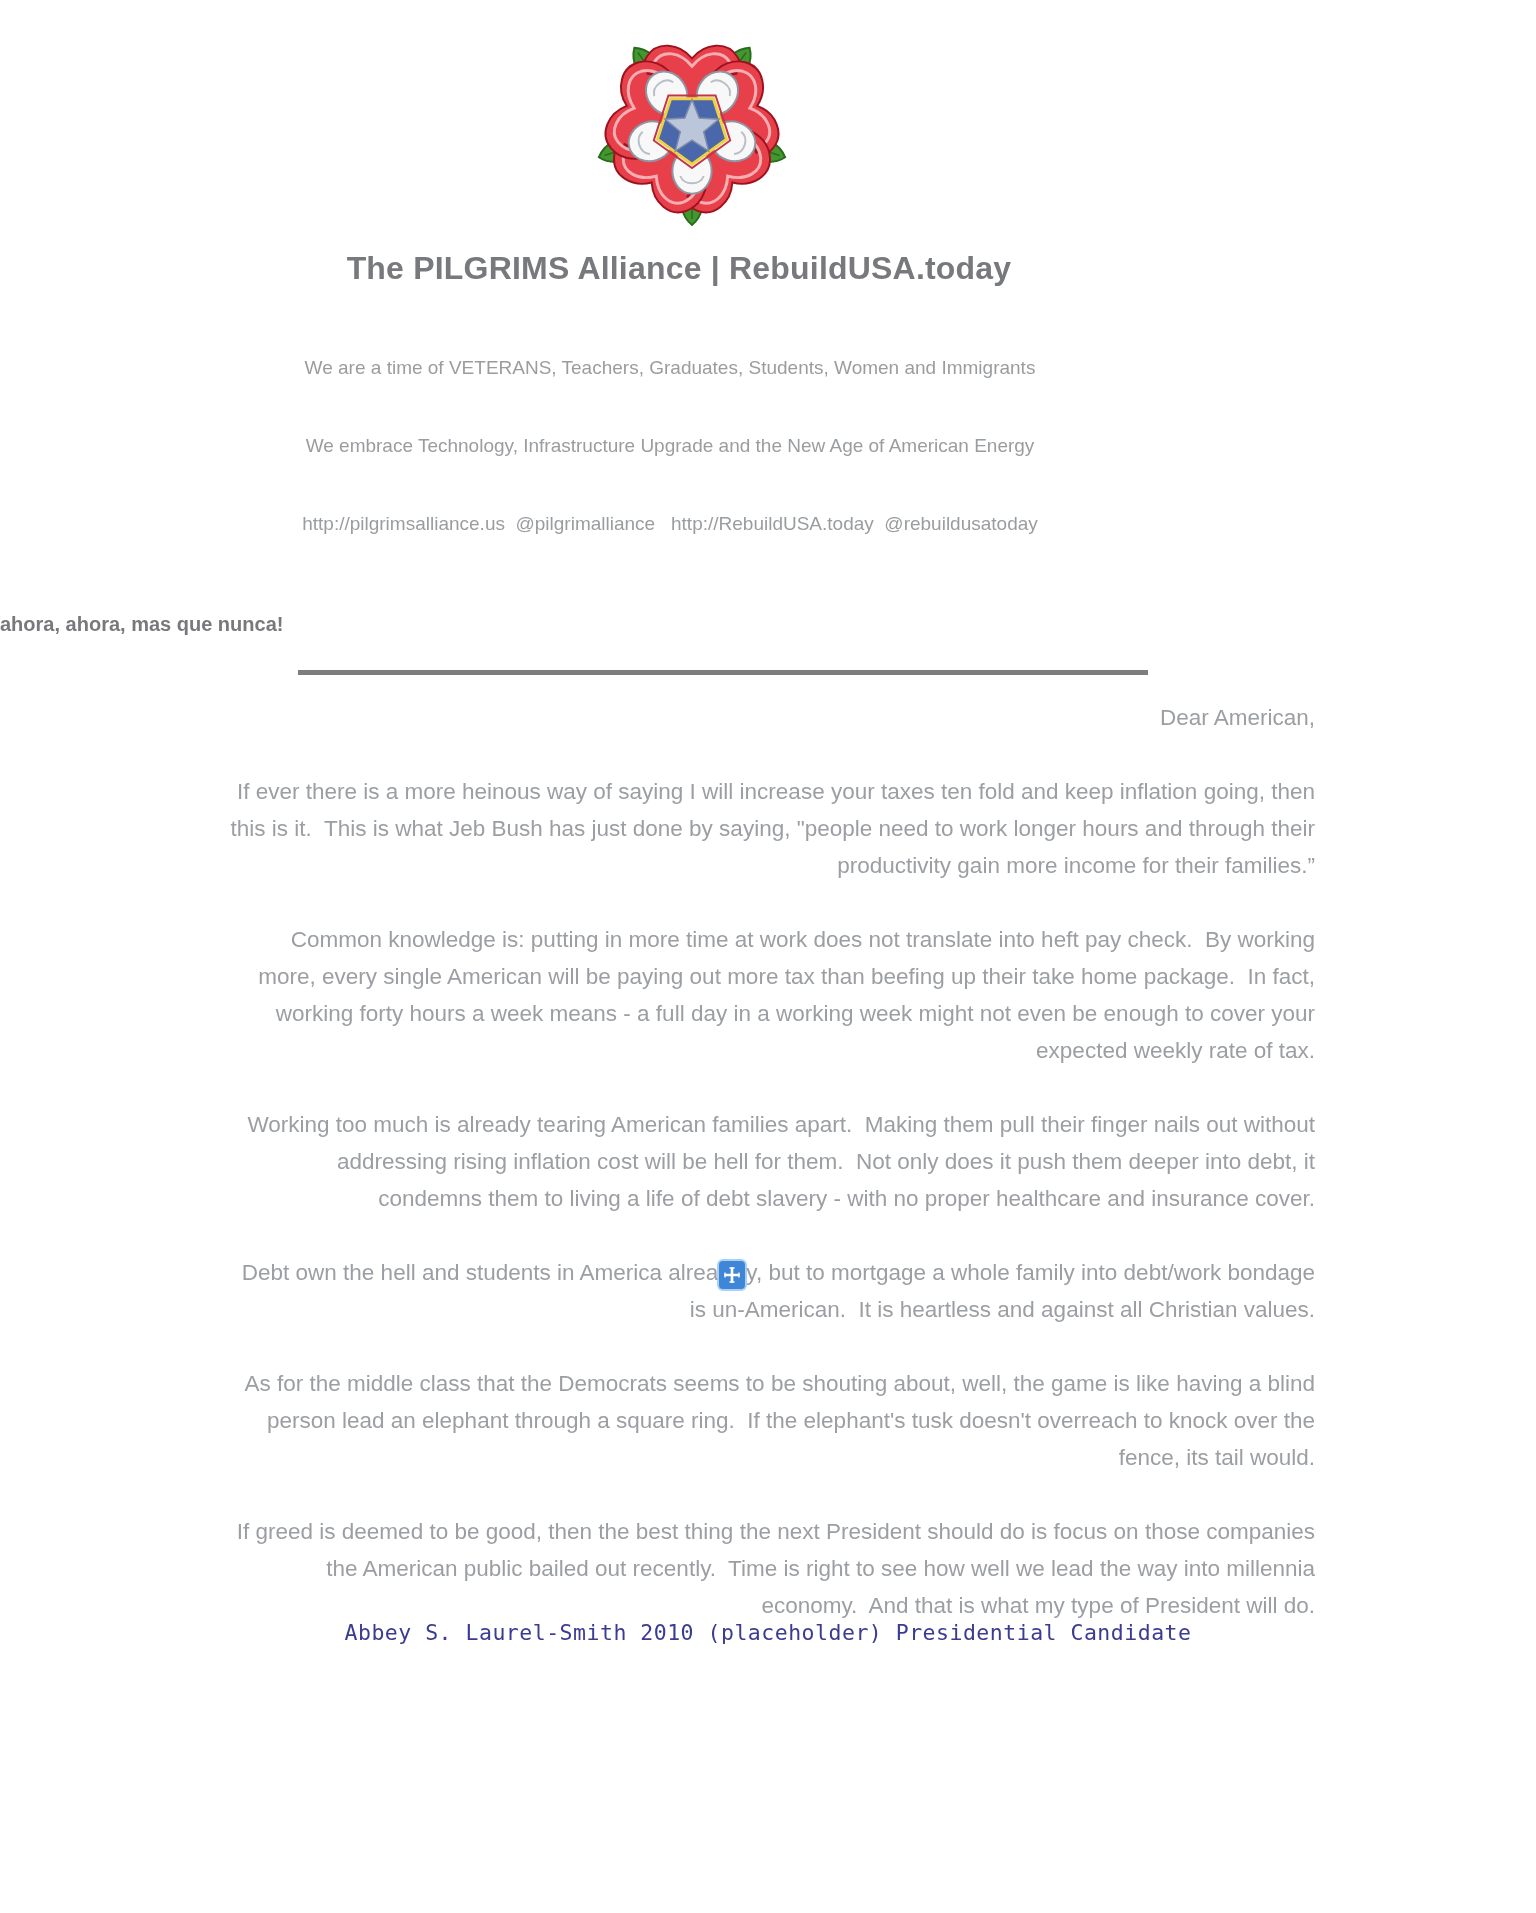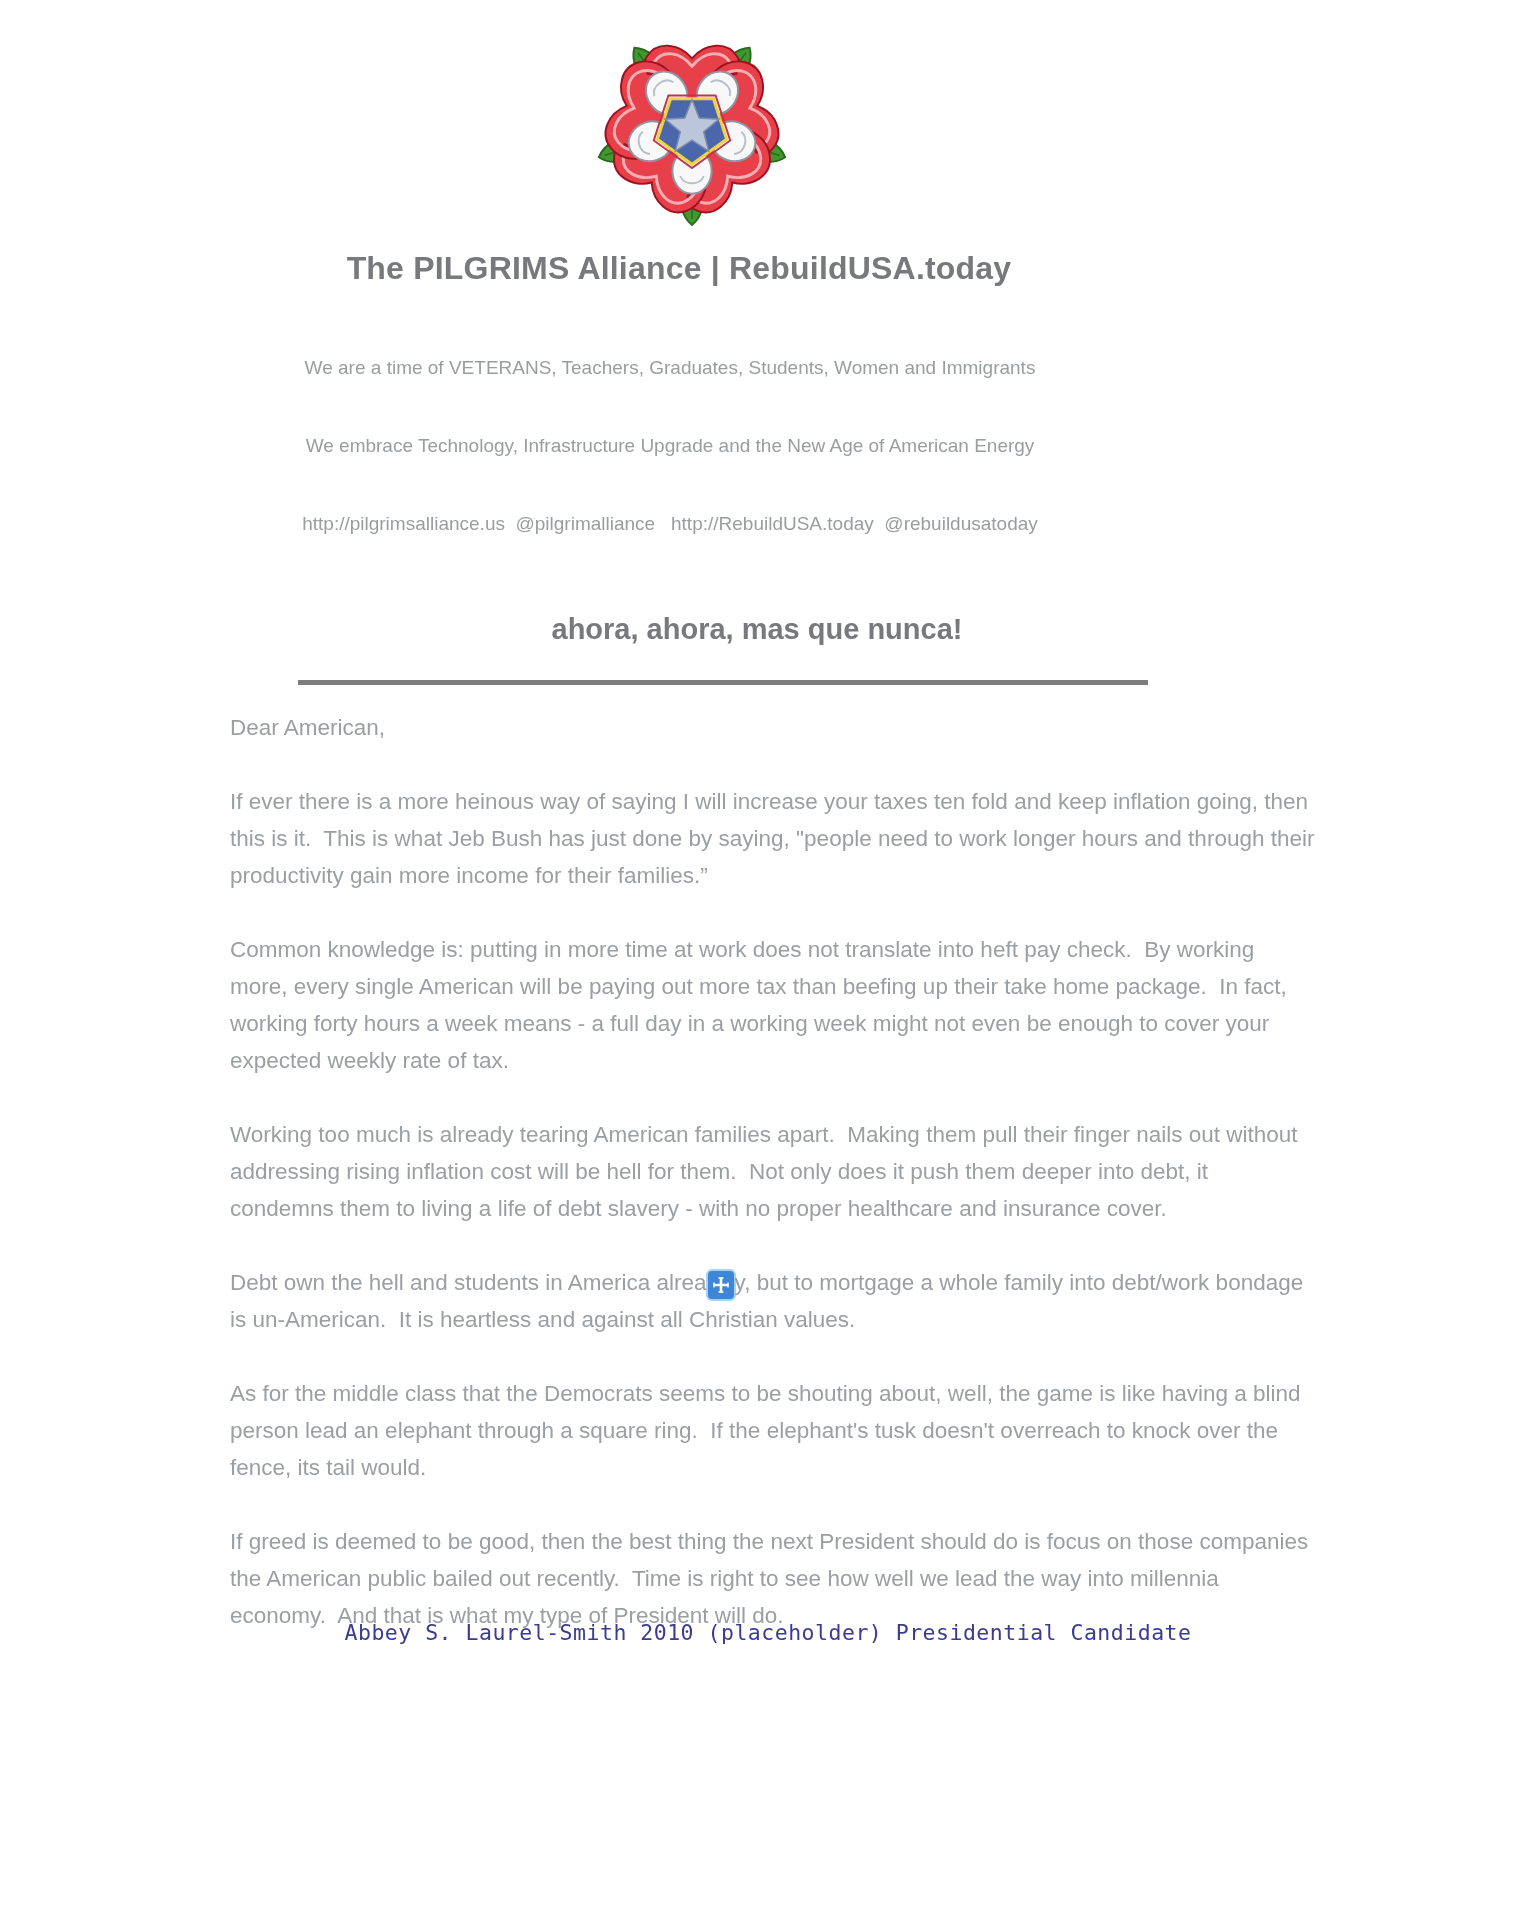--- a/index.html
+++ b/index.html
@@ -16,30 +16,30 @@
   .rose { width: 196px; height: 198px; }
   .title {
     width: 1358px; margin: 20px 0 0; text-align: center;
     font-size: 32px; font-weight: bold; color: #77797c; letter-spacing: 0.2px;
   }
   .subtitle {
     width: 1340px; margin-top: 16px; text-align: center;
     font-size: 19px; line-height: 26px; color: #9a9da0; white-space: pre-wrap;
   }
   .tagline {
-    width: 1514px; margin-top: 24px; text-align: center;
-    font-size: 29px; font-weight: bold; color: #77797c;
+    width: 1514px; margin-top: 24px; 
+    font-size: 20px; font-weight: bold; color: #77797c;
   }
   .rule { margin: 34px 0 0 298px; width: 850px; height: 5px; background: #7d7d7d; }
   
   .letter {
     margin: 24px 0 0 230px; width: 1085px;
     color: #9b9ea2; font-size: 22.5px; line-height: 37px;
   }
-  .letter p { margin: 37px 0 0 0; white-space: pre-wrap; }
+  .letter p { margin: 37px 0 0 0; white-space: pre-wrap; text-align: right; }
   .letter p.salutation { margin-top: 0; }
   
   .cursor-badge {
     display: inline-flex; align-items: center; justify-content: center;
     width: 26px; height: 28px; background: #3f86d8; border-radius: 4px;
     box-shadow: 0 0 0 2px rgba(148, 196, 242, 0.8);
     vertical-align: -5px; margin: 0 1px;
   }
   
   .signature {

